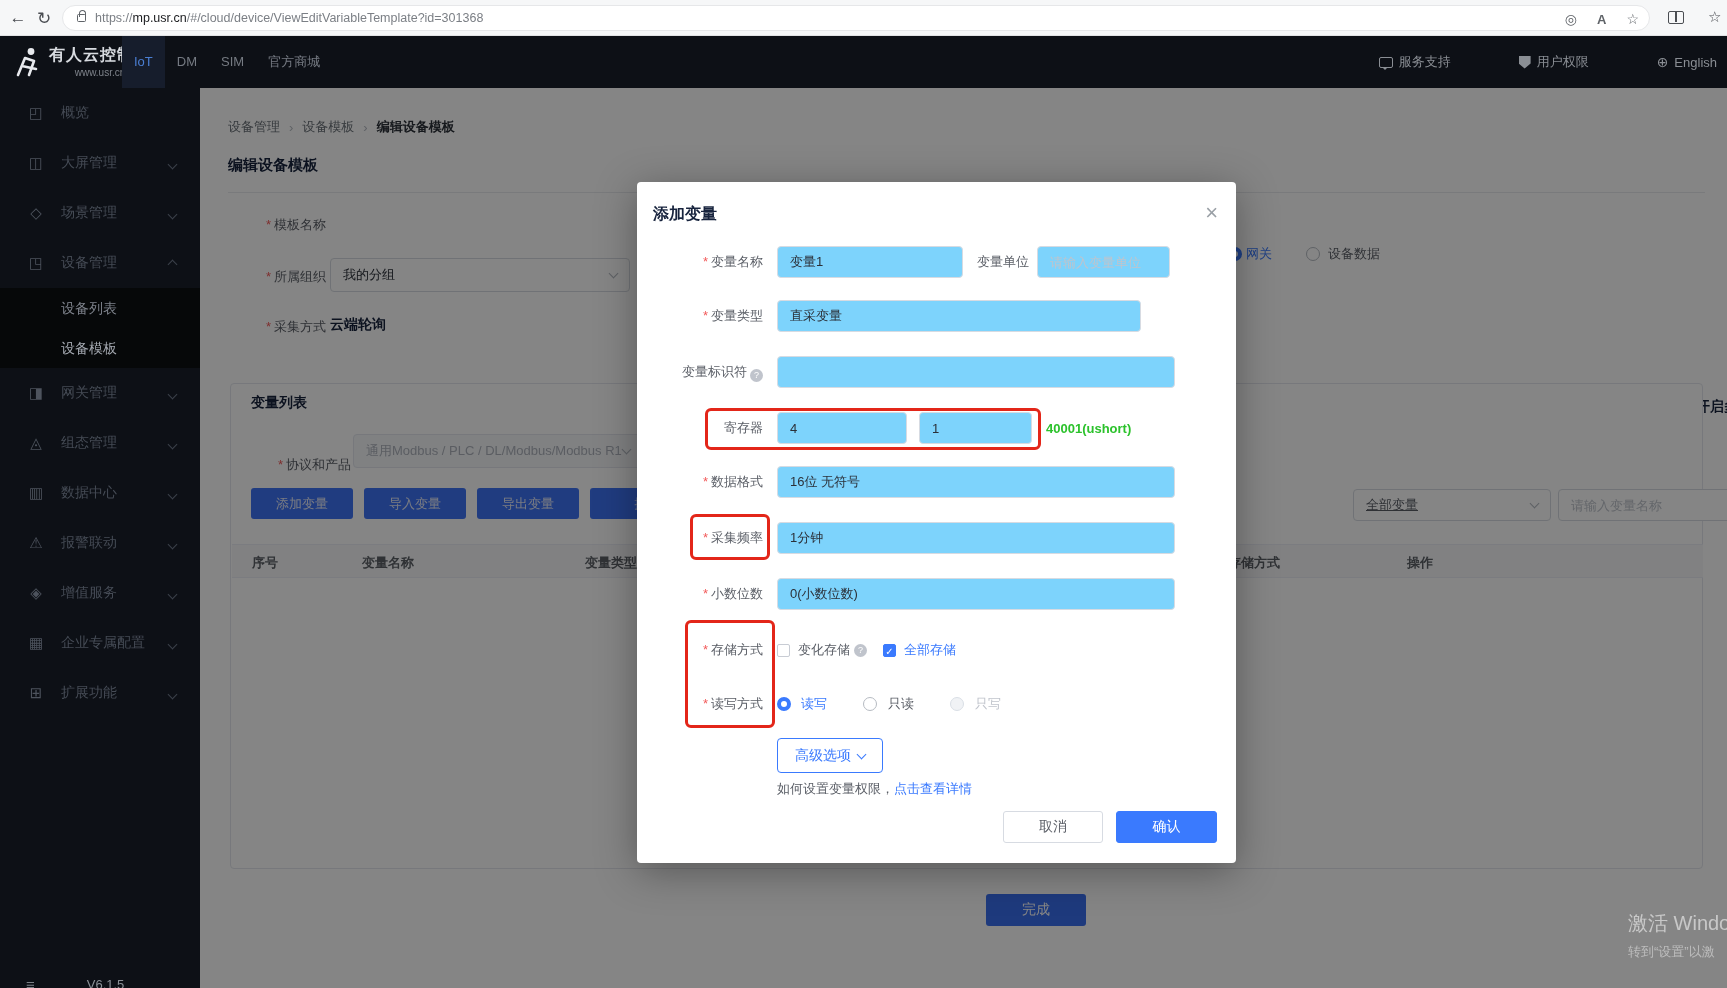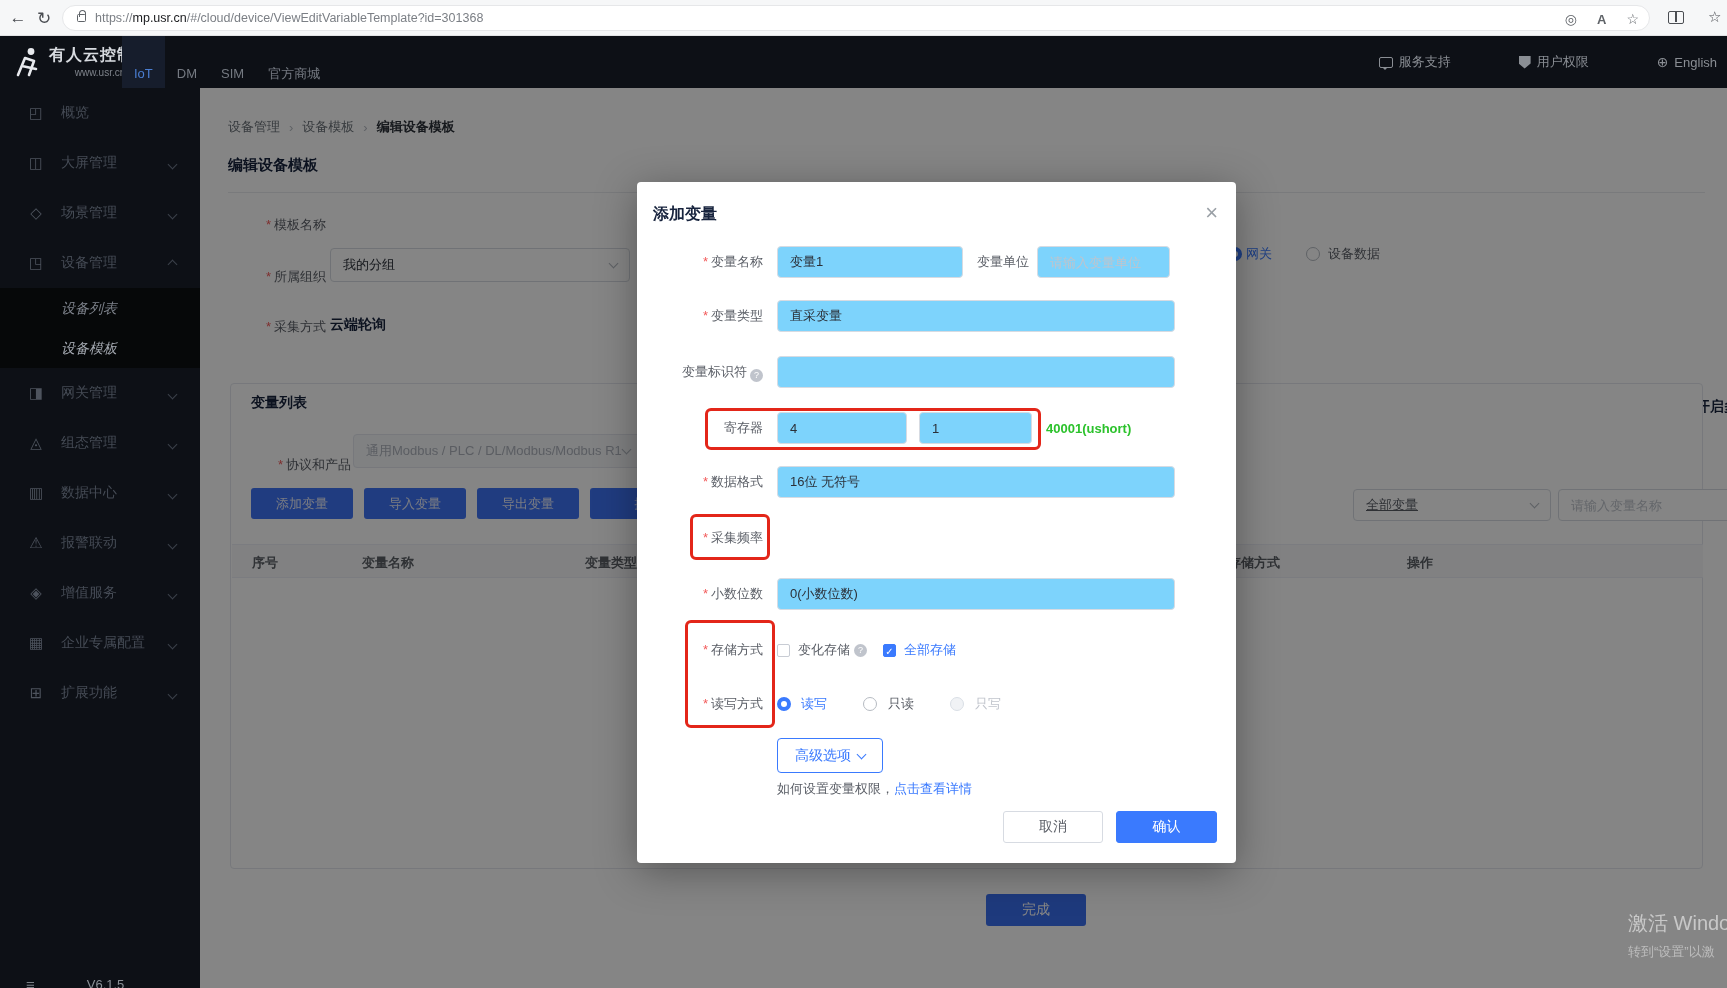--- a/index.html
+++ b/index.html
@@ -25,39 +25,39 @@
   .split-icon::after { content:""; position:absolute; left:6px; top:0; width:1.6px; height:10px; background:#4a4d52; }
   .collections-icon { position:absolute; left:1708px; top:8px; font-size:15px; color:#4a4d52; }
 
   
   .topnav { position:absolute; left:0; top:36px; width:1727px; height:52px; background:#0d1016; z-index:25; }
   .logo { position:absolute; left:12px; top:9px; display:flex; align-items:center; }
   .logo-text { margin-left:7px; display:flex; flex-direction:column; align-items:center; }
   .logo-title { font-size:16px; font-weight:bold; color:#d8dbe0; letter-spacing:1px; }
   .logo-sub { font-size:10px; color:#7e838b; margin-top:1px; }
   .nav-tabs { position:absolute; left:122px; top:0; height:52px; display:flex; }
-  .nav-tab { height:52px; line-height:52px; padding:12px 12px; color:#757a82; font-size:13px; cursor:pointer; }
+  .nav-tab { height:52px; line-height:52px; padding:0 12px; color:#757a82; font-size:13px; cursor:pointer; }
   .nav-tab.active { background:#161d2c; color:#4a7ed2; }
   .topnav-right { position:absolute; right:10px; top:0; height:52px; display:flex; align-items:center; gap:24px; }
   .nav-right-item { display:flex; align-items:center; gap:6px; color:#8a8e94; font-size:13px;padding-left:44px; }
   .chat-icon { width:14px; height:11px; border:1.3px solid #8a8e94; border-radius:2px; position:relative; }
   .chat-icon::after { content:""; position:absolute; left:2px; bottom:-6px; border:3px solid transparent; border-top-color:#8a8e94; }
   .shield-icon { width:12px; height:13px; background:#8a8e94; clip-path:polygon(0 0,100% 0,100% 62%,50% 100%,0 62%); }
   .globe-icon { font-size:14px; color:#8a8e94; line-height:1; }
 
   
   .sidebar { position:absolute; left:0; top:88px; width:200px; height:900px; background:#0d1016; z-index:25; }
   .side-item { height:50px; display:flex; align-items:center; padding-left:26px; color:#454b55; font-size:14px; cursor:pointer; }
   .side-icon { width:20px; margin-right:15px; font-size:15px; color:#4d535d; text-align:center; }
   .side-chev { margin-left:auto; margin-right:24px; }
   .caret { width:7px; height:7px; border-right:1.5px solid #3c414b; border-bottom:1.5px solid #3c414b;
            display:inline-block; transform:rotate(45deg); }
   .caret.up { transform:rotate(-135deg); }
   .side-sub { background:#060809; }
-  .side-sub-item { height:40px; line-height:40px; padding-left:61px; color:#7d828b; font-size:14px; cursor:pointer;font-style:italic; }
+  .side-sub-item { height:40px; line-height:40px; padding-left:61px; color:#7d828b; font-size:14px; cursor:pointer; }
   .side-sub-item.active { color:#a4a9b1; }
   .side-footer { position:absolute; left:0; top:888px; width:200px; display:flex; align-items:center; color:#7b8087; }
   .collapse-icon { margin-left:26px; font-size:15px; }
   .side-version { margin-left:52px; font-size:13px; color:#8b9097; }
 
   
   .main { position:absolute; left:200px; top:88px; width:1527px; height:900px; background:#fff; z-index:1; }
   .breadcrumb { position:absolute; left:28px; top:30px; display:flex; align-items:center; font-size:13px; color:#697077; }
   .bc-item.current { color:#2b3038; font-weight:bold; }
   .bc-sep { margin:0 9px; color:#b6bbc2; }
@@ -256,21 +256,21 @@
       <span class="bc-item">设备模板</span>
       <span class="bc-sep">›</span>
       <span class="bc-item current">编辑设备模板</span>
     </div>
   <div class="page-title">编辑设备模板</div>
   <div class="title-divider"></div>
 
   <div class="f-label" style="top:128px"><span class="req">*</span><span>模板名称</span></div>
 
   <div class="f-label" style="top:180px"><span class="req">*</span><span>所属组织</span></div>
-  <div class="tbox" style="left:130px;top:160px;width:300px;height:34px">
+  <div class="tbox" style="left:130px;top:170px;width:300px;height:34px">
     <span>我的分组</span>
       <span class="sel-caret"></span>
   </div>
 
   <div class="f-label" style="top:230px"><span class="req">*</span><span>采集方式</span></div>
   <div class="bold-val" style="left:130px;top:228px">云端轮询</div>
 
   <div class="main-radios">
     <span class="radio sel"></span>
     <span class="opt-label blue" style="margin-left:4px">网关</span>
@@ -324,21 +324,21 @@
         <input class="plain" value="变量1" style="">
       </span>
     <span class="mlabel" style="width:auto;margin-left:14px;padding-right:0">变量单位</span>
     <span class="mbox" style="width:133px;margin-left:8px">
         <input class="plain" placeholder="请输入变量单位" style="">
       </span>
   </div>
 
   <div class="mrow" style="top:118px">
     <span class="mlabel"><span class="req">*</span><span>变量类型</span></span>
-    <span class="mbox" style="width:398px">
+    <span class="mbox" style="width:364px">
         <span>直采变量</span>
         <span class="sel-caret"></span>
       </span>
   </div>
 
   <div class="mrow" style="top:174px">
     <span class="mlabel"><span>变量标识符</span><span class="help-icon">?</span></span>
     <span class="mbox" style="width:398px">
         <input class="plain" style="">
       </span>
@@ -359,20 +359,24 @@
   <div class="mrow" style="top:284px">
     <span class="mlabel"><span class="req">*</span><span>数据格式</span></span>
     <span class="mbox" style="width:398px">
         <span>16位 无符号</span>
         <span class="sel-caret"></span>
       </span>
   </div>
 
   <div class="mrow" style="top:340px">
     <span class="mlabel"><span class="req">*</span><span>采集频率</span></span>
+    <span class="mbox" style="width:398px">
+        <span>1分钟</span>
+        <span class="sel-caret"></span>
+      </span>
   </div>
 
   <div class="mrow" style="top:396px">
     <span class="mlabel"><span class="req">*</span><span>小数位数</span></span>
     <span class="mbox" style="width:398px">
         <span>0(小数位数)</span>
         <span class="sel-caret"></span>
       </span>
   </div>
 

